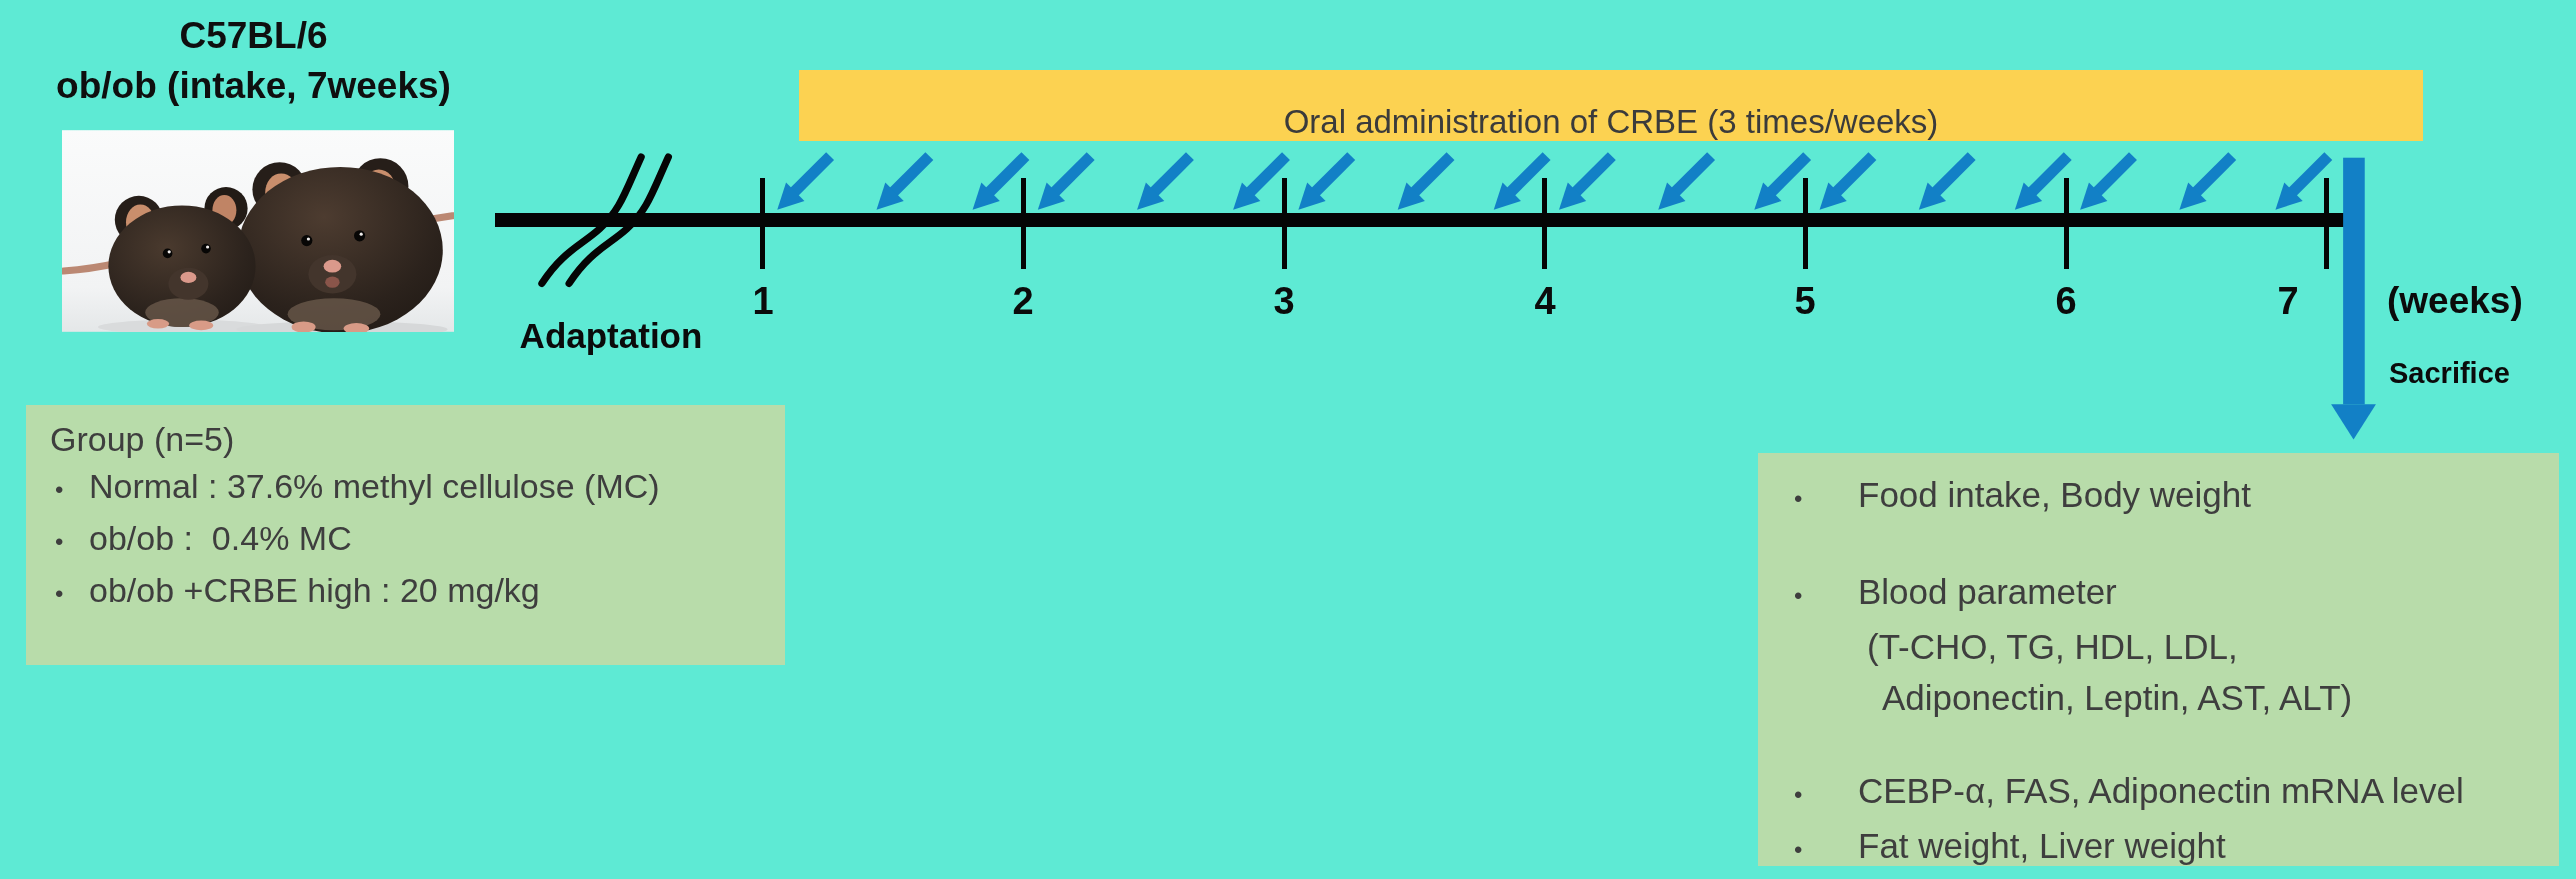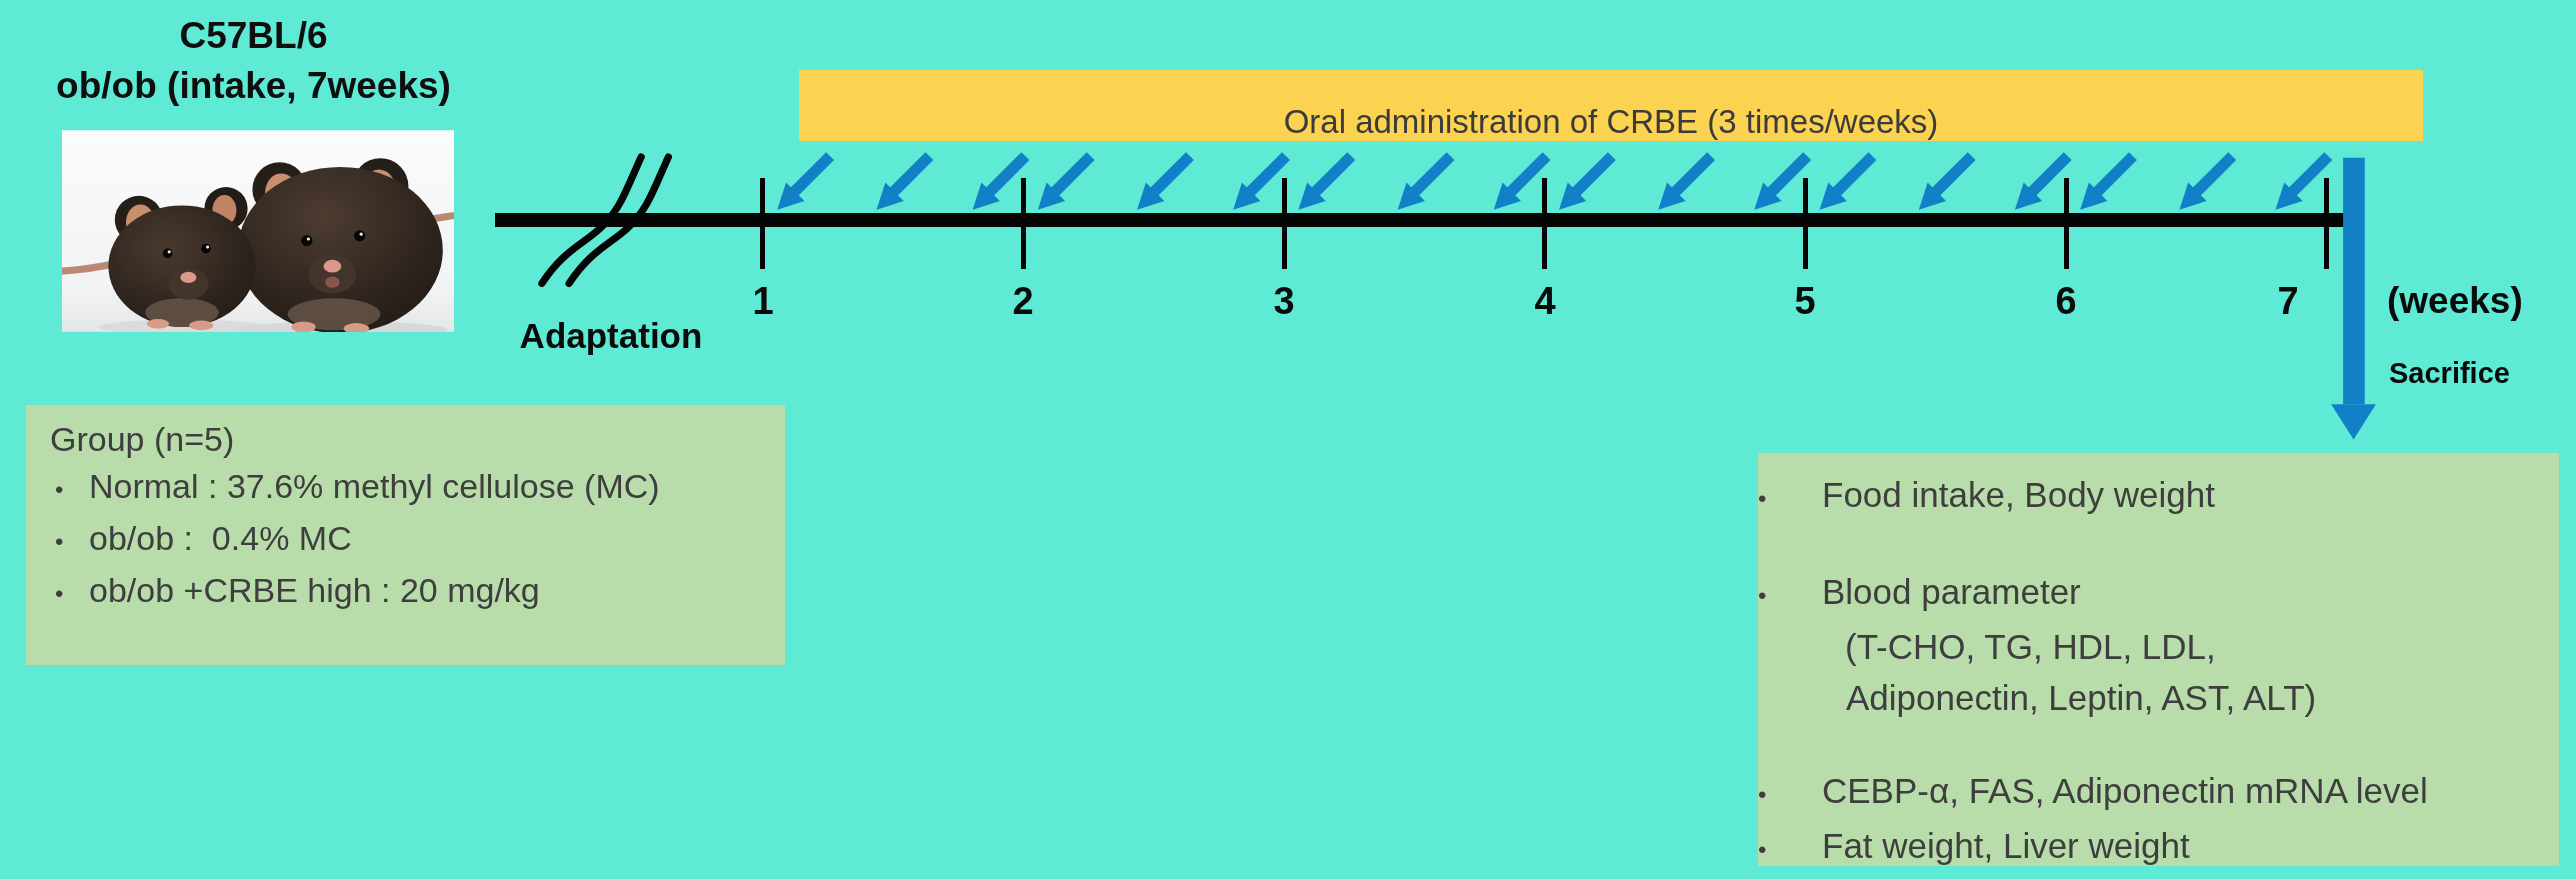--- a/index.html
+++ b/index.html
@@ -32,26 +32,26 @@
   .overlay{position:absolute;left:0;top:0;pointer-events:none;}
   .adaptation{position:absolute;left:487px;top:316px;width:248px;text-align:center;font-weight:700;font-size:35px;color:#0b0b0b;}
   .weeks-unit{position:absolute;left:2387px;top:280px;font-weight:700;font-size:37px;color:#0b0b0b;}
   .sacrifice{position:absolute;left:2389px;top:357px;font-weight:700;font-size:29px;color:#0b0b0b;}
   
   .gbox{position:absolute;background:var(--box-bg,#b8dcaa);color:var(--text-dark,#3e3e3e);}
   .groups-box{left:26px;top:405px;width:759px;height:260px;padding-top:11.2px;box-sizing:border-box;}
   .groups-title{padding-left:24px;font-size:34px;line-height:46px;}
   .g-row{padding-left:29px;font-size:34px;line-height:48px;white-space:pre-wrap;}
   .outcomes-box{left:1758px;top:453px;width:801px;height:413px;padding-top:16px;box-sizing:border-box;}
-  .o-row{font-size:35px;line-height:51px;white-space:pre-wrap;}
+  .o-row{padding-left:36px;font-size:35px;line-height:51px;white-space:pre-wrap;}
   .o-row.spacer{height:42px;line-height:42px;}
   .dot{display:inline-block;width:34px;font-size:24px;}
   .o-row .dot{width:64px;}
   .dot.empty{width:64px;}
-  .o-row.ind1 .o-text{margin-left:23px;}
+  .o-row.ind1 .o-text{margin-left:9px;}
   .o-row.ind2 .o-text{margin-left:24px;}
 </style>
 </head>
 <body>
 
 <div class="canvas">
 
   <div class="subject-title">
     <div>C57BL/6</div>
     <div>ob/ob (intake, 7weeks)</div>

